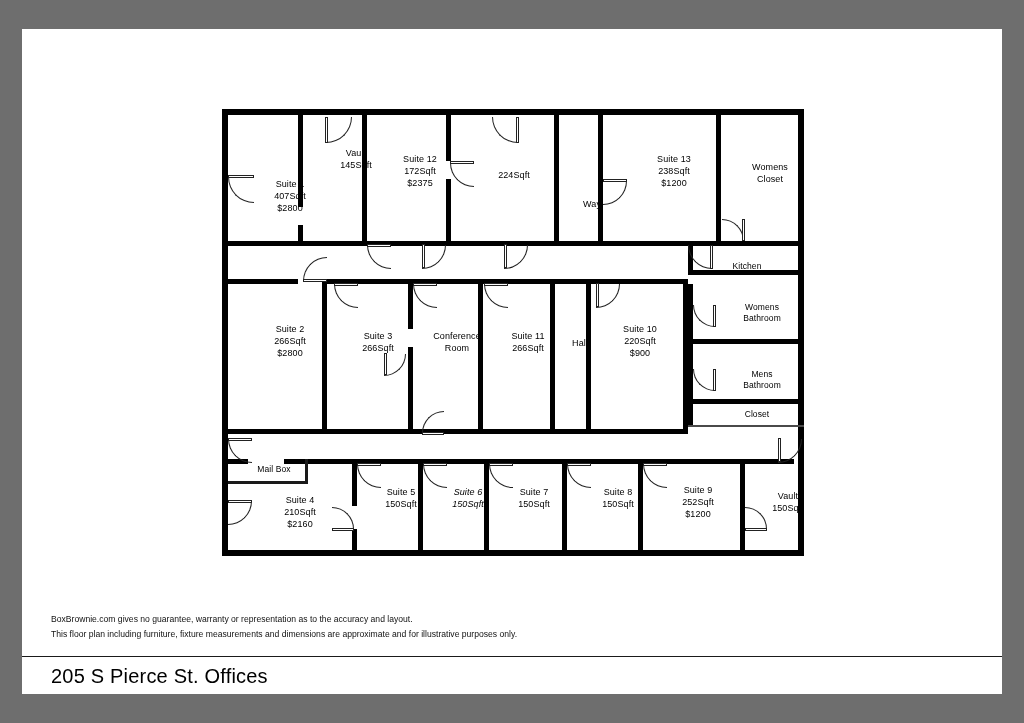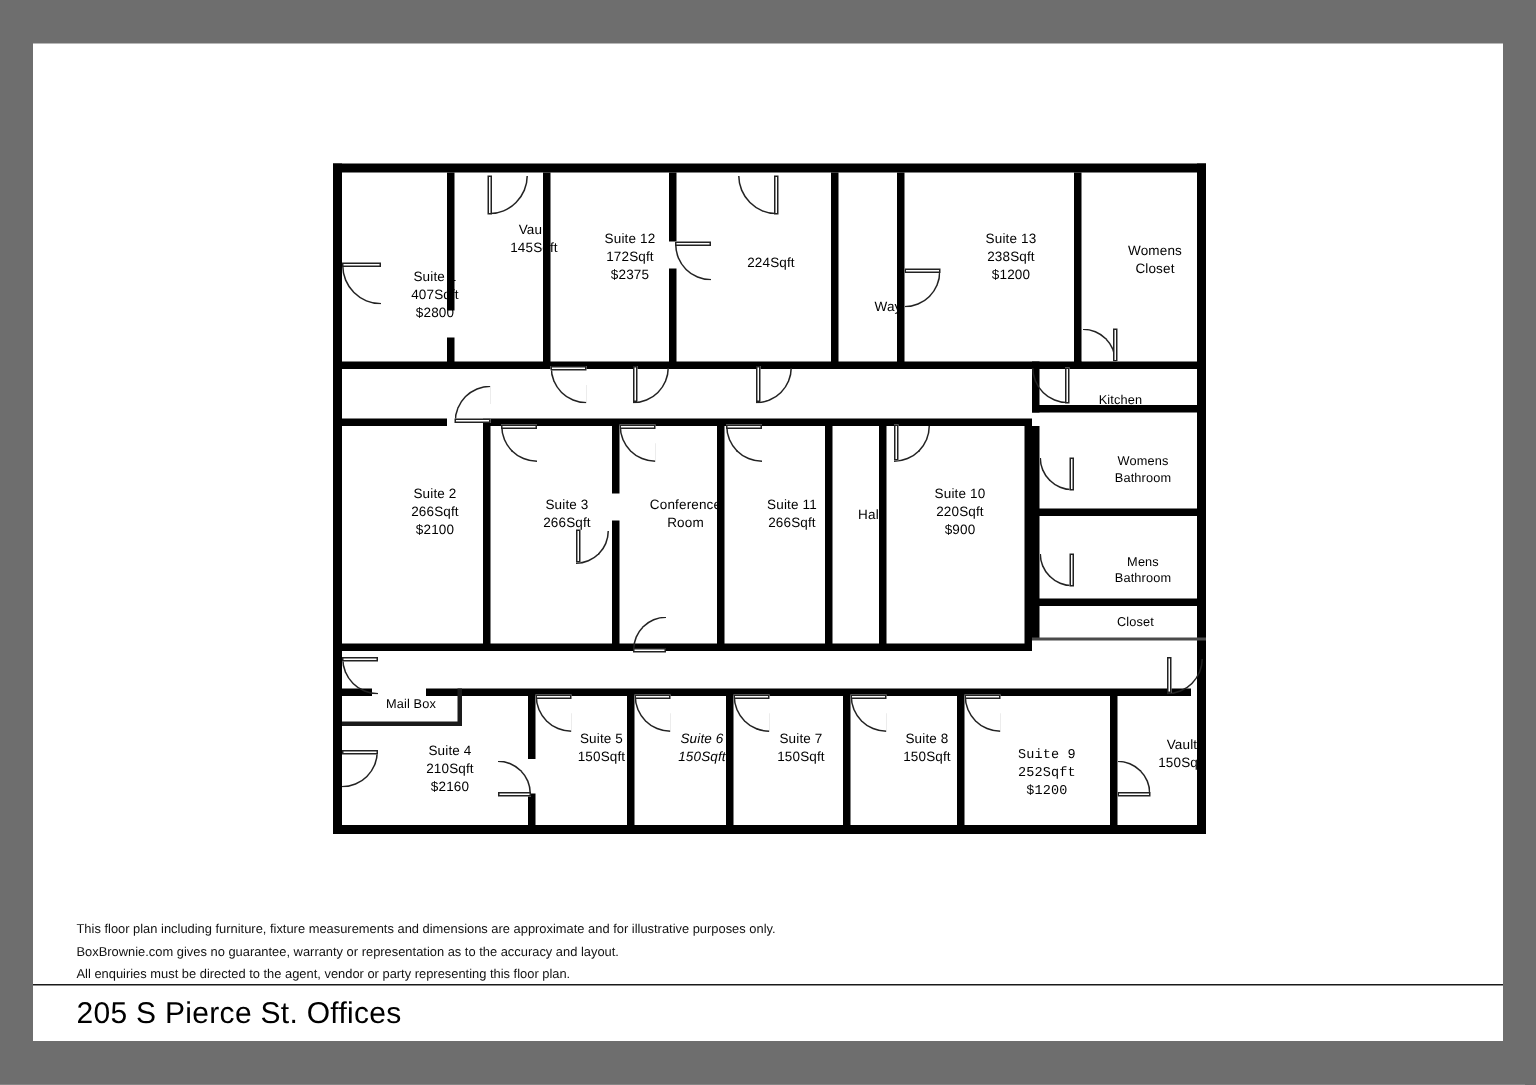--- a/index.html
+++ b/index.html
@@ -297,21 +297,21 @@
       <div class="room" style="left:714px; top:133px; width:68px;">Womens
 Closet</div>
       <div class="room sm" style="left:690px; top:232px; width:70px;">Kitchen</div>
       <div class="room sm" style="left:700px; top:273px; width:80px;">Womens
 Bathroom</div>
       <div class="room sm" style="left:700px; top:340px; width:80px;">Mens
 Bathroom</div>
       <div class="room sm" style="left:700px; top:380px; width:70px;">Closet</div>
       <div class="room" style="left:228px; top:295px; width:80px;">Suite 2
 266Sqft
-$2100</div>
+$2800</div>
       <div class="room" style="left:320px; top:302px; width:72px;">Suite 3
 266Sqft</div>
       <div class="room" style="left:396px; top:302px; width:78px;">Conference
 Room</div>
       <div class="room" style="left:470px; top:302px; width:72px;">Suite 11
 266Sqft</div>
       <div class="room" style="left:538px; top:309px; width:40px;">Hall</div>
       <div class="room" style="left:580px; top:295px; width:76px;">Suite 10
 220Sqft
 $900</div>
@@ -320,32 +320,31 @@
 210Sqft
 $2160</div>
       <div class="room" style="left:345px; top:458px; width:68px;">Suite 5
 150Sqft</div>
       <div class="room" style="left:412px; top:458px; width:68px;font-style:italic;">Suite 6
 150Sqft</div>
       <div class="room" style="left:478px; top:458px; width:68px;">Suite 7
 150Sqft</div>
       <div class="room" style="left:562px; top:458px; width:68px;">Suite 8
 150Sqft</div>
-      <div class="room" style="left:640px; top:469px; width:72px;font-family:Liberation Mono, monospace;">Suite 9
+      <div class="room" style="left:640px; top:456px; width:72px;">Suite 9
 252Sqft
 $1200</div>
       <div class="room" style="left:736px; top:462px; width:60px;">Vault
 150Sqft</div>
 
     </div>
 
 
     <div id="disclaimer">
+      <div>BoxBrownie.com gives no guarantee, warranty or representation as to the accuracy and layout.</div>
       <div>This floor plan including furniture, fixture measurements and dimensions are approximate and for illustrative purposes only.</div>
-      <div>BoxBrownie.com gives no guarantee, warranty or representation as to the accuracy and layout.</div>
-      <div>All enquiries must be directed to the agent, vendor or party representing this floor plan.</div>
     </div>
 
     <div id="footer-rule"></div>
     <div id="footer-title">205 S Pierce St. Offices</div>
 
   </div>
 </div>
 
 </body></html>

